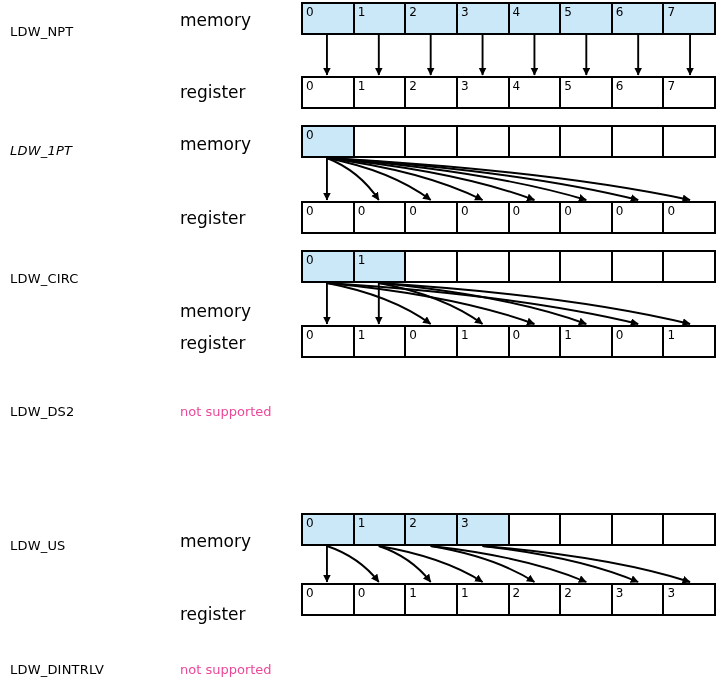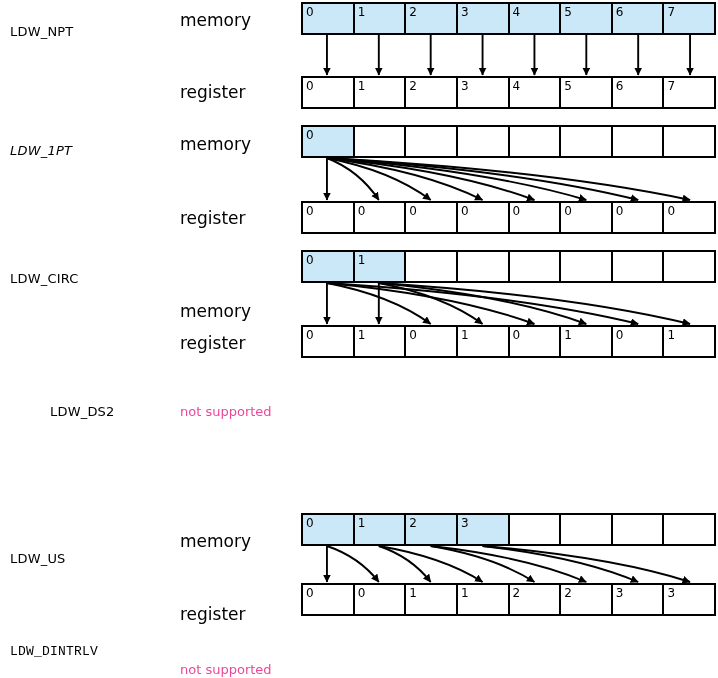--- a/index.html
+++ b/index.html
@@ -285,23 +285,23 @@
         <div class="cell">
           <span class="val">1</span>
         </div>
         <div class="cell">
           <span class="val">0</span>
         </div>
         <div class="cell">
           <span class="val">1</span>
         </div>
       </div>
-      <div class="mode-label" style="top: 404px; margin-left: 40px;">LDW_DS2</div>
+      <div class="mode-label" style="top: 404px;">LDW_DS2</div>
       <div class="note-label" style="top: 404px;">not supported</div>
-      <div class="mode-label" style="top: 551px;">LDW_US</div>
+      <div class="mode-label" style="top: 538px;">LDW_US</div>
       <div class="row-label" style="top: 531px;">memory</div>
       <div class="row-label" style="top: 604px;">register</div>
       <div class="cellrow" style="top: 513px;">
         <div class="cell hl">
           <span class="val">0</span>
         </div>
         <div class="cell hl">
           <span class="val">1</span>
         </div>
         <div class="cell hl">
@@ -342,16 +342,16 @@
         <div class="cell">
           <span class="val">2</span>
         </div>
         <div class="cell">
           <span class="val">3</span>
         </div>
         <div class="cell">
           <span class="val">3</span>
         </div>
       </div>
-      <div class="mode-label" style="top: 644px; font-family: Liberation Mono, monospace;">LDW_DINTRLV</div>
+      <div class="mode-label" style="top: 662px;">LDW_DINTRLV</div>
       <div class="note-label" style="top: 662px;">not supported</div>
     </div>
 </div>
 
 </body></html>

